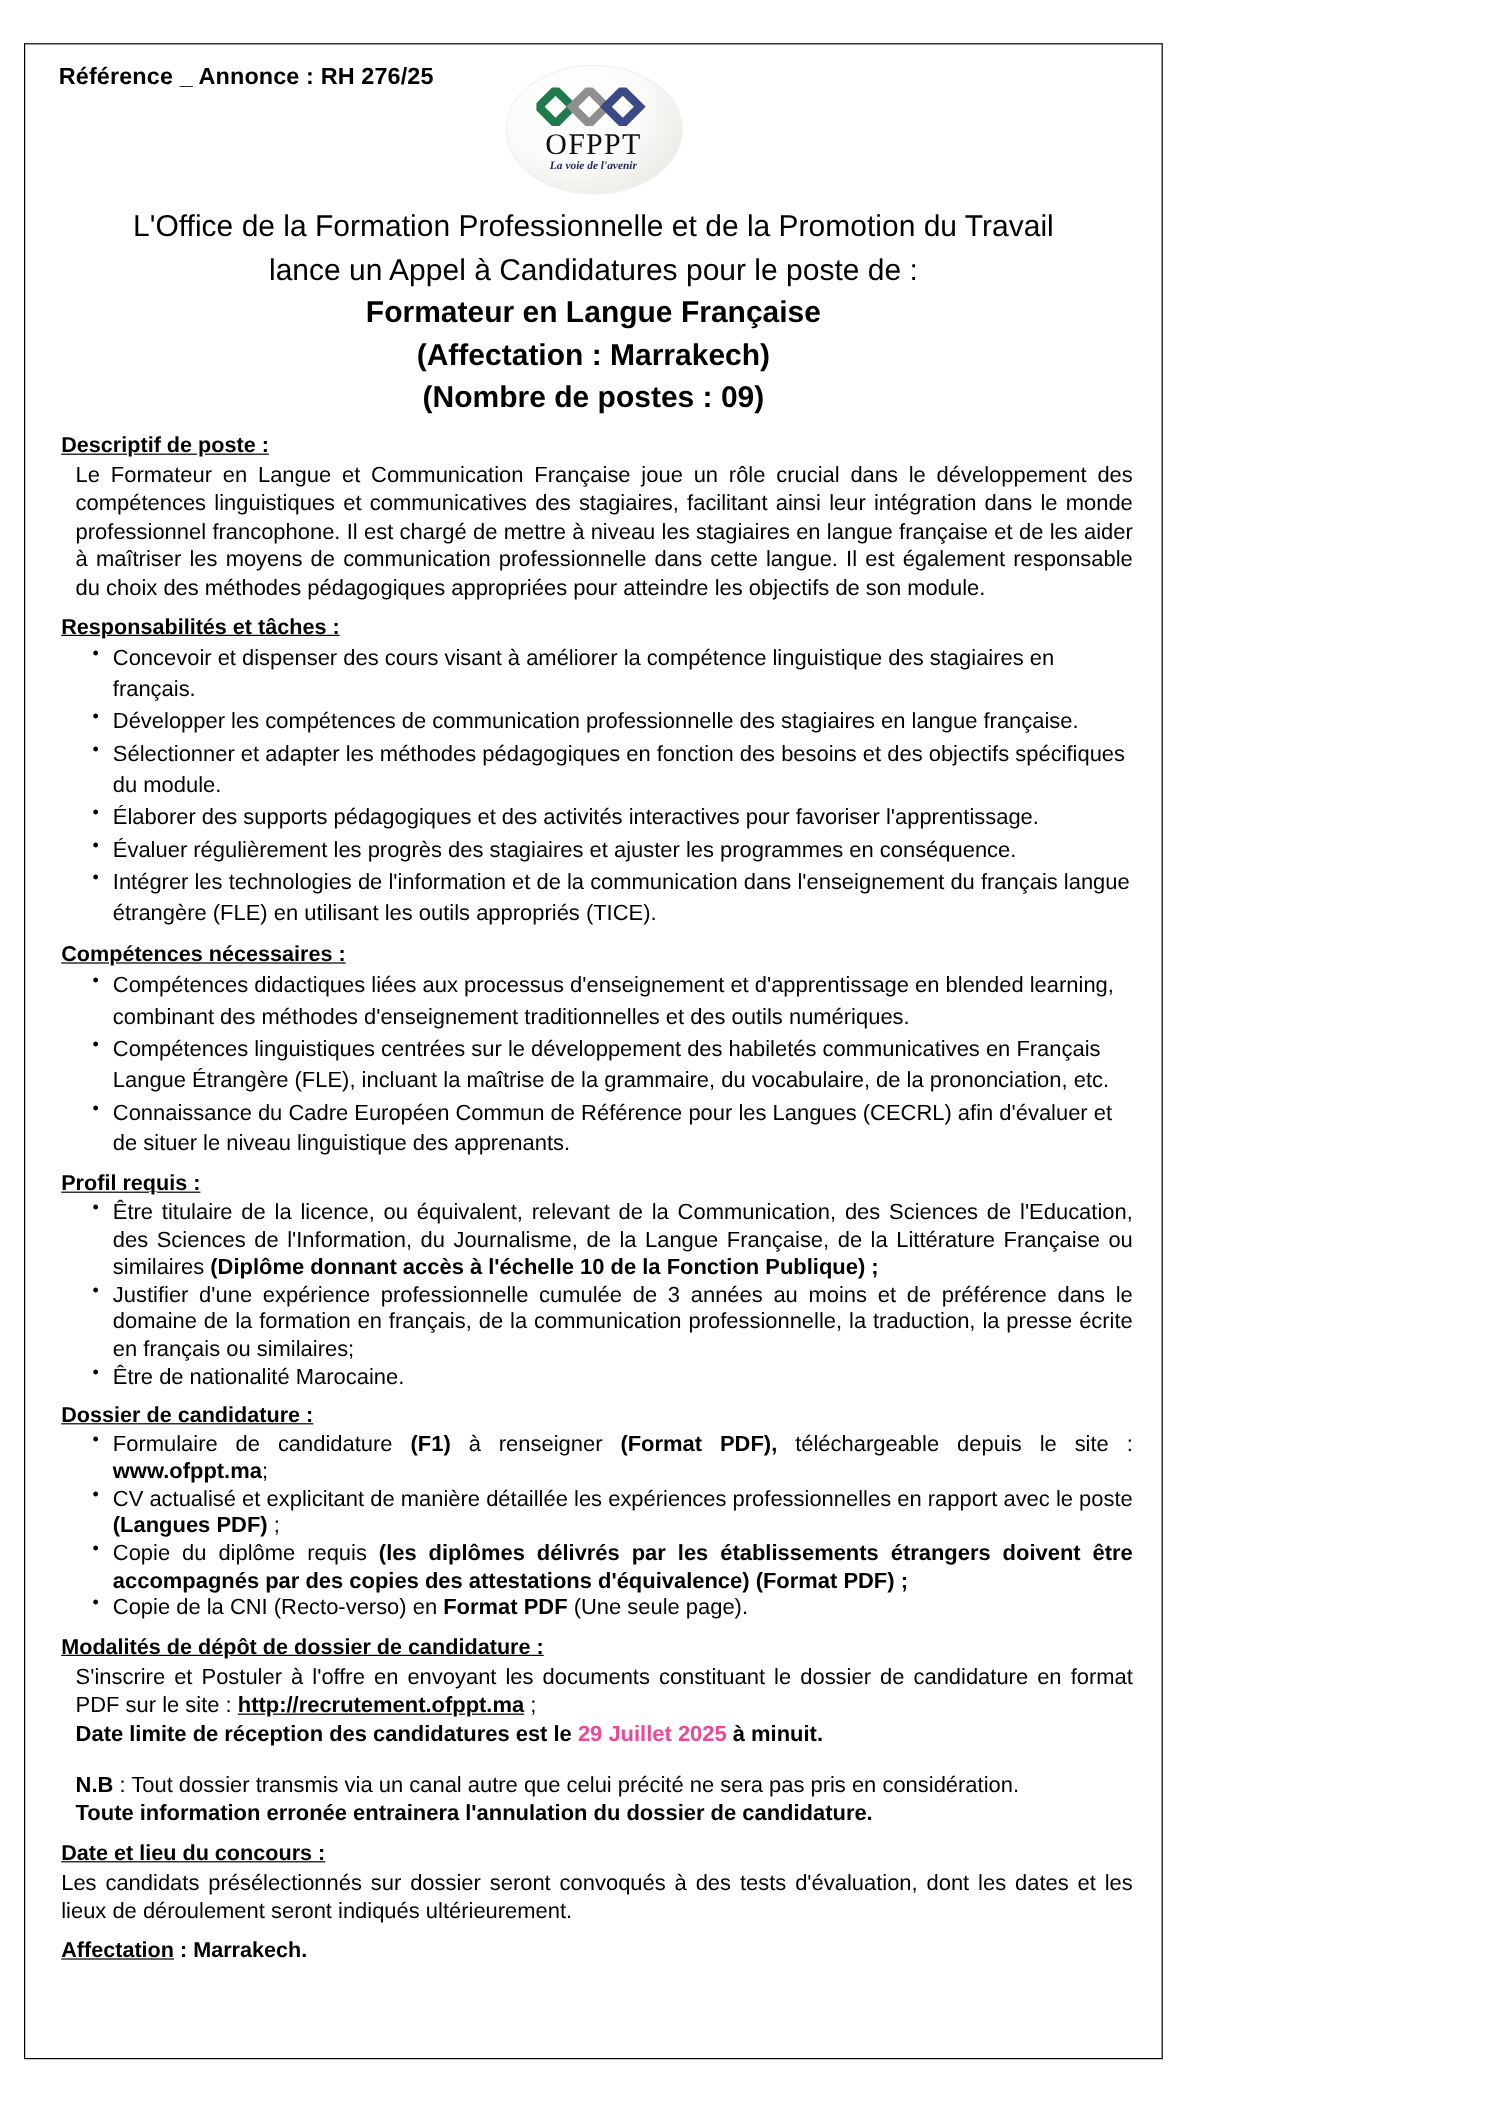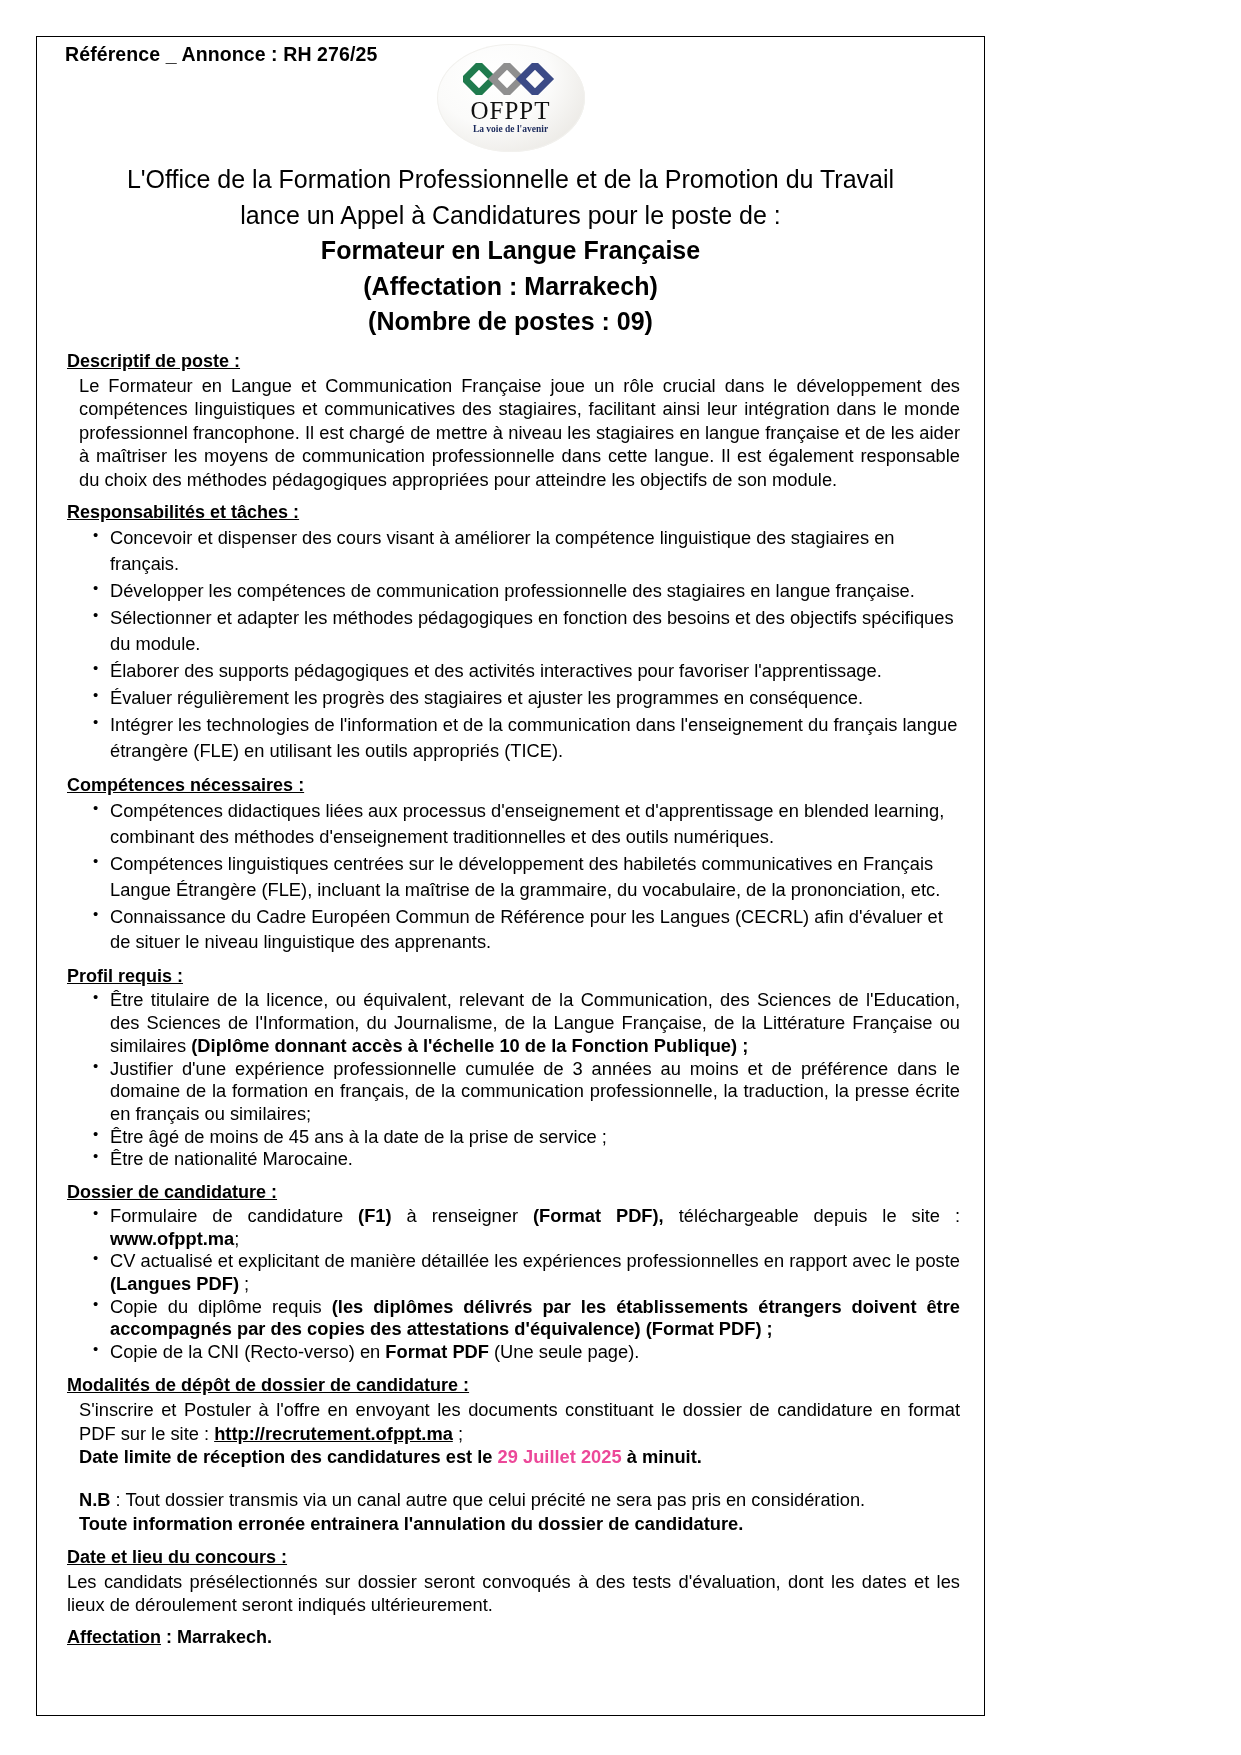--- a/index.html
+++ b/index.html
@@ -15,27 +15,27 @@
   .page {
     width: 1241px;
     height: 1755px;
     position: relative;
     box-sizing: border-box;
     background: #ffffff;
     overflow: hidden;
   }
   .sheet {
     position: absolute;
-    left: 36px;
+    left: 20px;
     top: 36px;
     width: 949px;
     height: 1680px;
     border: 1.5px solid #000000;
     box-sizing: border-box;
-    padding: 0 22px 0 22px;
+    padding: 10px 22px 0 22px;
   }
   .ref {
     font-size: 19.5px;
     font-weight: bold;
     letter-spacing: .1px;
     line-height: 1.2;
     margin: 6px 0 0 6px;
   }
   
   .logo-wrap {
@@ -64,20 +64,21 @@
   .logo-word {
     font-family: "Liberation Serif", serif;
     font-size: 25px;
     letter-spacing: 1px;
     color: #111111;
     line-height: 1;
     margin-top: 2px;
   }
   .logo-tag {
     font-family: "Liberation Serif", serif;
+    font-style: italic;
     font-weight: bold;
     font-size: 9.5px;
     color: #1b2a5c;
     line-height: 1;
     margin-top: 2px;
   }
   
   .titleblock {
     text-align: center;
     font-size: 25px;
@@ -184,21 +185,20 @@
     <ul class="bullets loose">
       <li>Compétences didactiques liées aux processus d'enseignement et d'apprentissage en blended learning, combinant des méthodes d'enseignement traditionnelles et des outils numériques.</li>
       <li>Compétences linguistiques centrées sur le développement des habiletés communicatives en Français Langue Étrangère (FLE), incluant la maîtrise de la grammaire, du vocabulaire, de la prononciation, etc.</li>
       <li>Connaissance du Cadre Européen Commun de Référence pour les Langues (CECRL) afin d'évaluer et de situer le niveau linguistique des apprenants.</li>
     </ul>
 
     <div class="section-head">Profil requis :</div>
     <ul class="bullets justified tight">
       <li><span>Être titulaire de la licence, ou équivalent, relevant de la Communication, des Sciences de l'Education, des Sciences de l'Information, du Journalisme, de la Langue Française, de la Littérature Française ou similaires </span><b>(Diplôme donnant accès à l'échelle 10 de la Fonction Publique) ;</b></li>
       <li>Justifier d'une expérience professionnelle cumulée de 3 années au moins et de préférence dans le domaine de la formation en français, de la communication professionnelle, la traduction, la presse écrite en français ou similaires;</li>
-      <li>Être âgé de moins de 45 ans à la date de la prise de service ;</li>
       <li>Être de nationalité Marocaine.</li>
     </ul>
 
     <div class="section-head">Dossier de candidature :</div>
     <ul class="bullets justified tight">
       <li><span>Formulaire de candidature </span><b>(F1)</b><span> à renseigner </span><b>(Format PDF),</b><span> téléchargeable depuis le site : </span><b>www.ofppt.ma</b><span>;</span></li>
       <li><span>CV actualisé et explicitant de manière détaillée les expériences professionnelles en rapport avec le poste </span><b>(Langues PDF)</b><span> ;</span></li>
       <li><span>Copie du diplôme requis </span><b>(les diplômes délivrés par les établissements étrangers doivent être accompagnés par des copies des attestations d'équivalence) (Format PDF) ;</b></li>
       <li><span>Copie de la CNI (Recto-verso) en </span><b>Format PDF</b><span> (Une seule page).</span></li>
     </ul>

